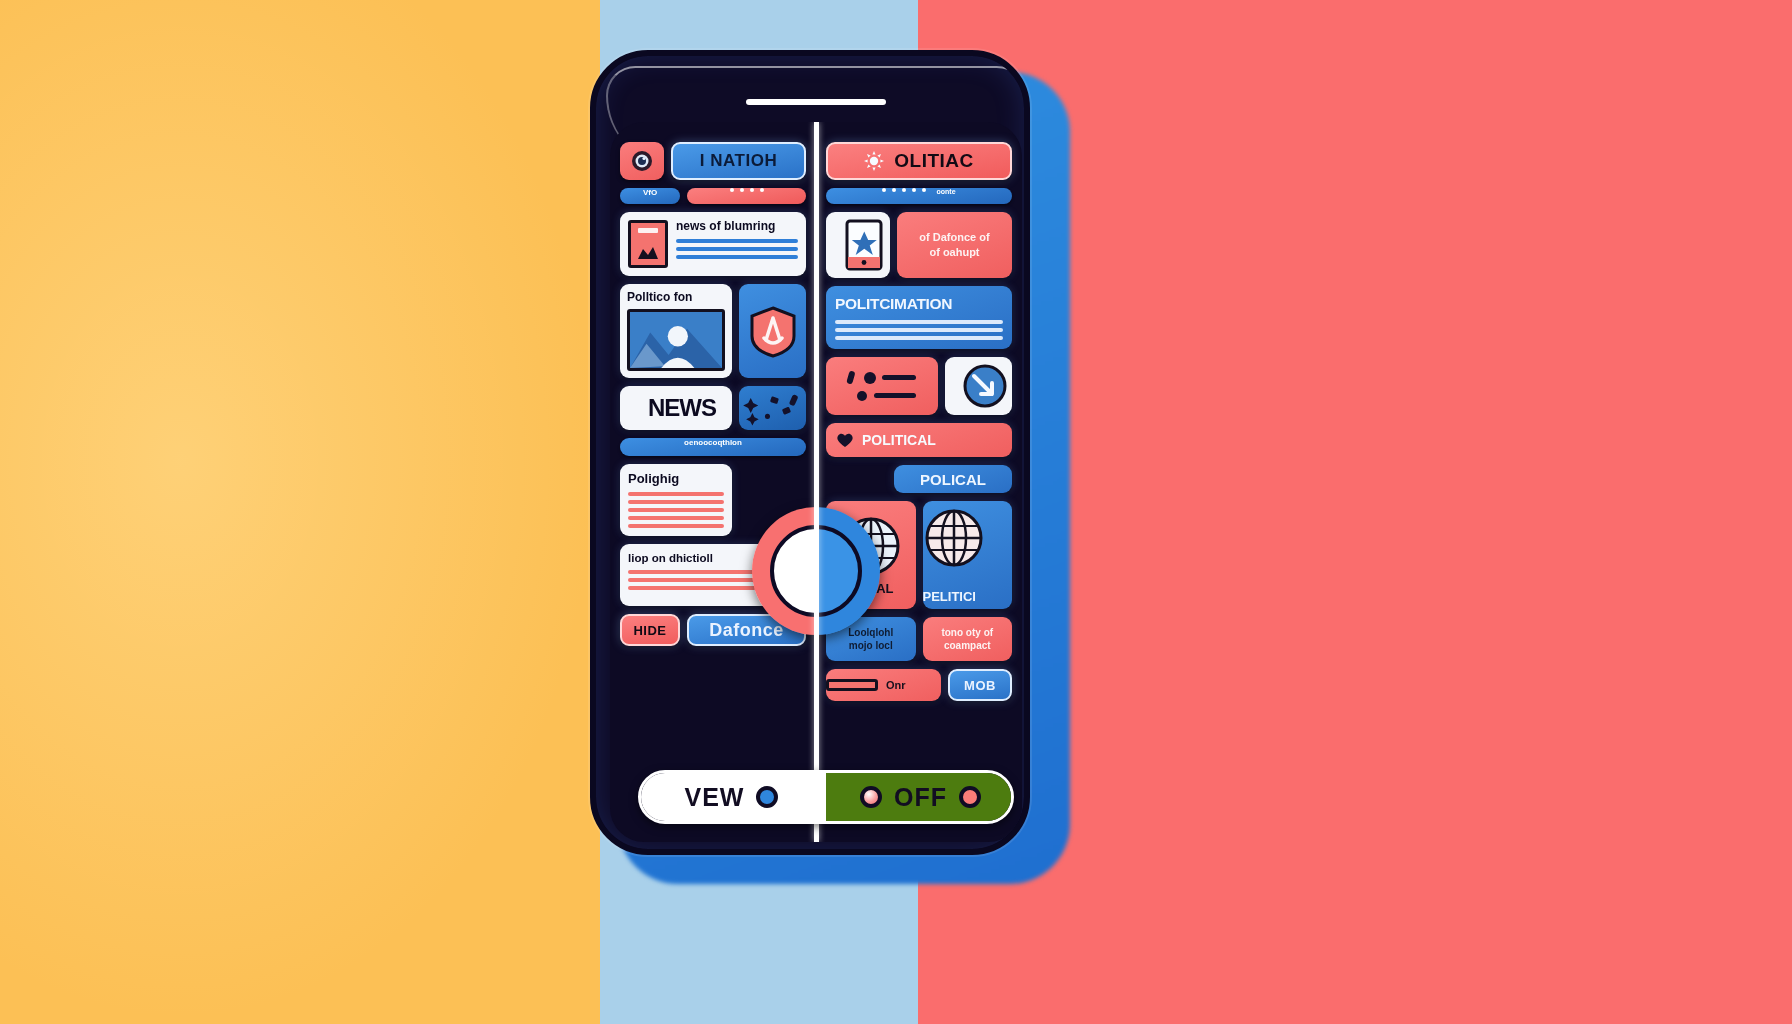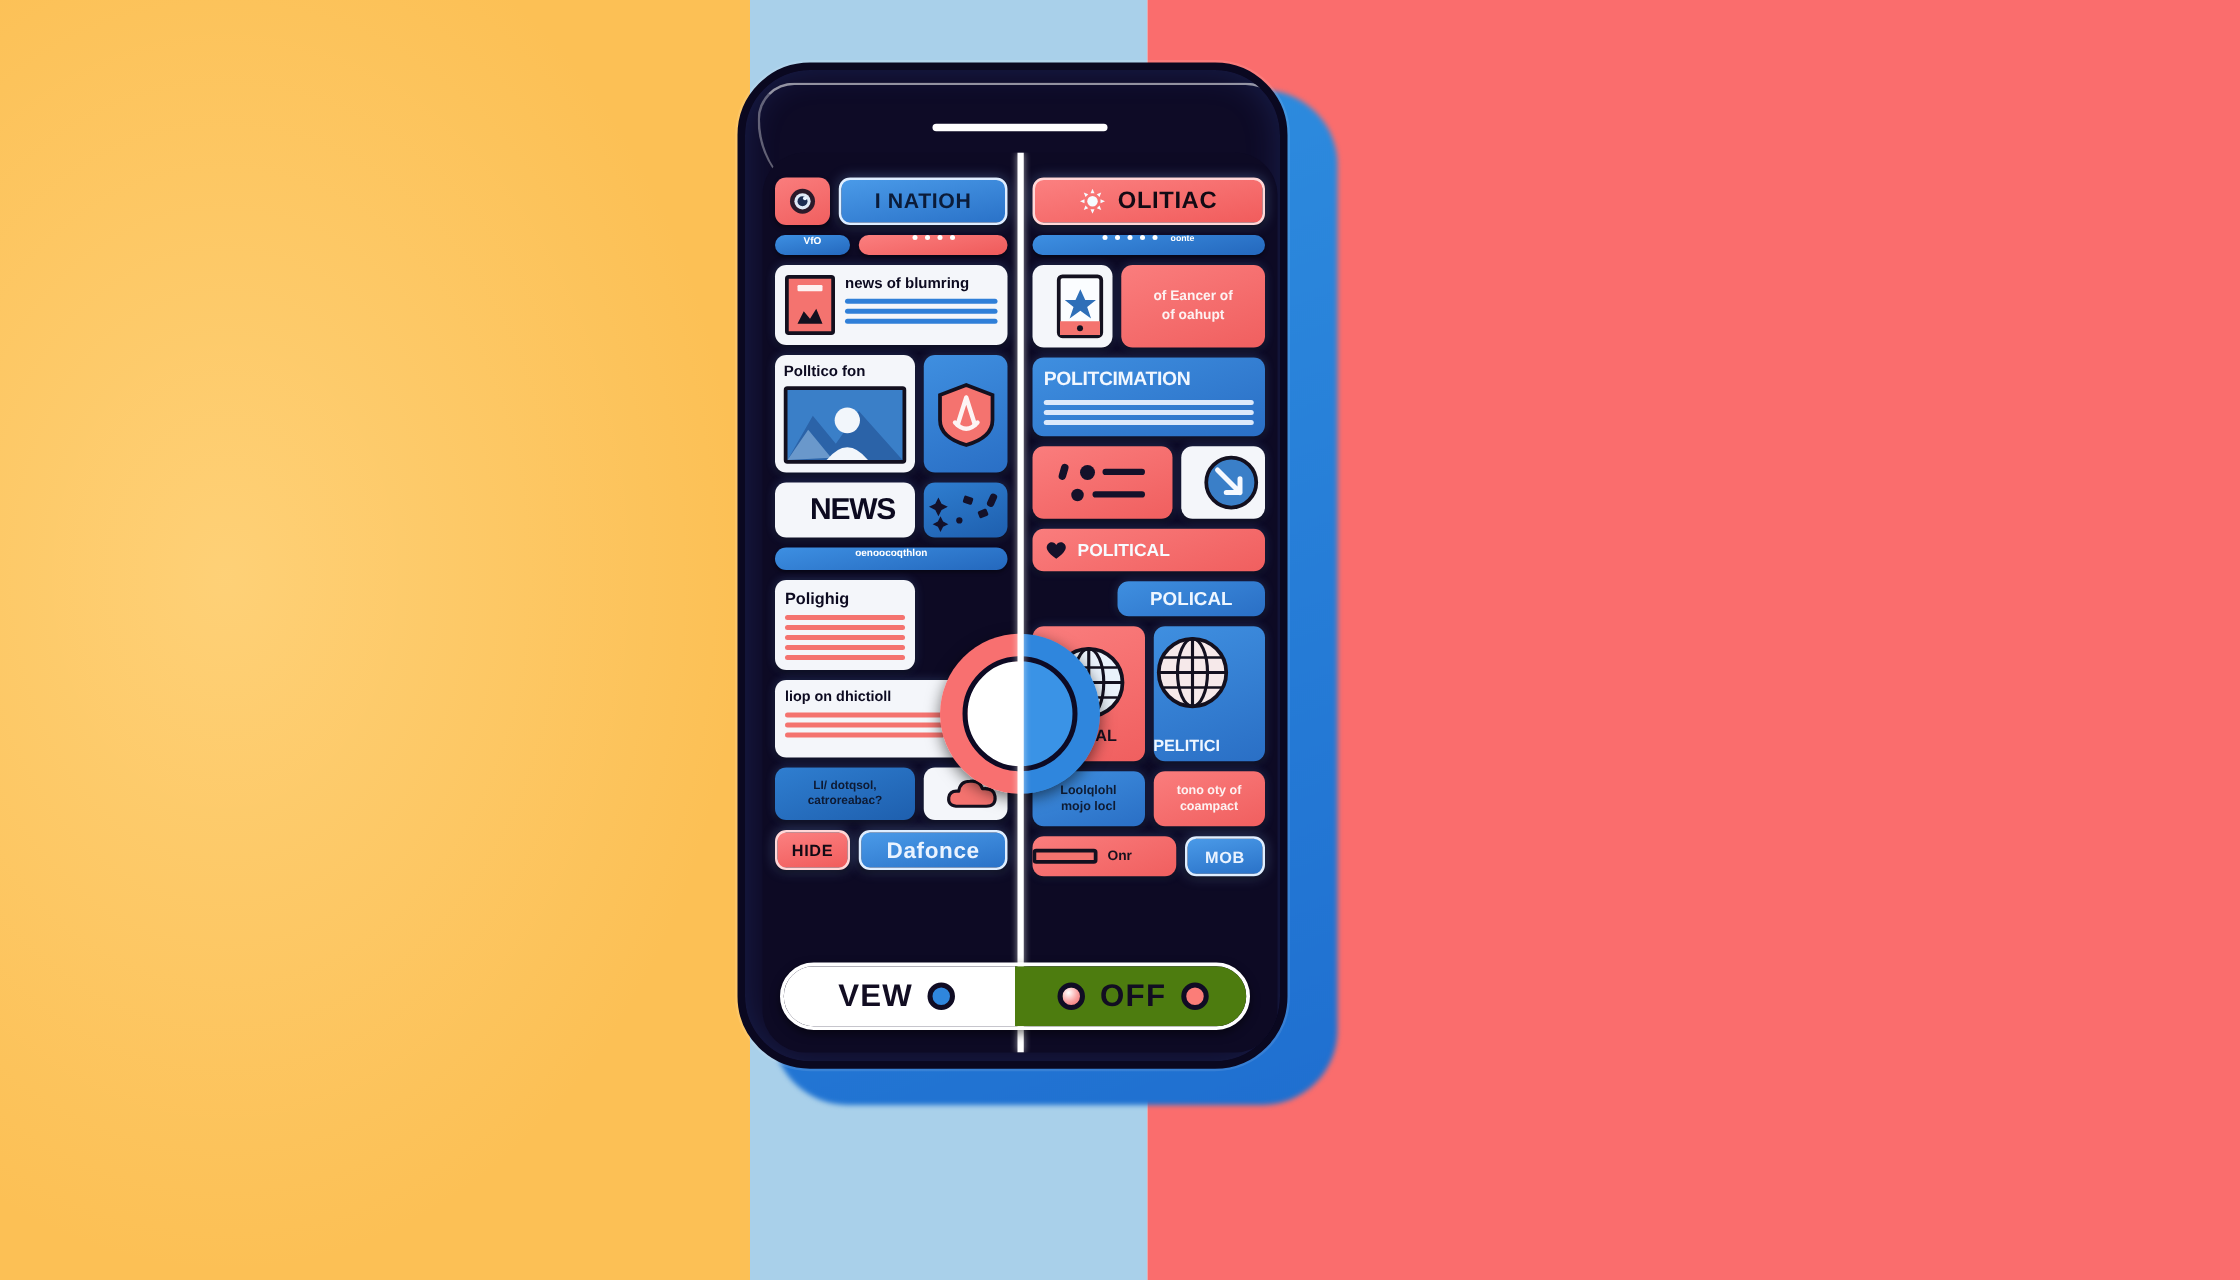--- a/index.html
+++ b/index.html
@@ -132,21 +132,21 @@
     display:flex; align-items:center; justify-content:center;
   }
   #dial-inner {
     width: 92px; height: 92px; border-radius: 50%;
     background: linear-gradient(90deg,#ffffff 0%, #ffffff 50%, #3a93e6 50%, #3a93e6 100%);
     border: 4px solid #0d0a24;
   }
 
   
   #toggle-bar {
-    position: absolute; left: 14px; bottom: 18px;
+    position: absolute; left: 28px; bottom: 18px;
     width: 376px; height: 54px; border-radius: 30px;
     display: flex; overflow: hidden;
     border: 3px solid #ffffff;
     box-shadow: 0 3px 8px rgba(0,0,0,.5);
     z-index: 45;
   }
   .tg-half { flex: 1; display: flex; align-items: center; gap: 12px; }
   #tg-left  { background: #ffffff; justify-content: center; padding-right: 4px; }
   #tg-right { background: #4d7c0f; justify-content: center; padding-left: 4px; }
   .tg-label { font-weight: 900; font-size: 25px; letter-spacing: 1px; color: #120d22; }
@@ -282,31 +282,20 @@
               </div>
             </div>
             <div style="width:34px;height:46px;background:#3a7fc8;border:3px solid #13101f;border-radius:3px;display:flex;align-items:flex-end;justify-content:center;">
               <svg width="26" height="34" viewBox="0 0 26 34">
                 <path d="M13 3 Q21 3 21 14 L22 26 L4 26 L5 14 Q5 3 13 3 Z" fill="#f4736f" stroke="#13101f" stroke-width="2.5"></path>
                 <rect x="9" y="27" width="8" height="4" rx="2" fill="#13101f"></rect>
               </svg>
             </div>
           </div>
 
-          <div class="row">
-            <div class="card bluedark" style="width:112px;height:42px;display:flex;flex-direction:column;align-items:center;justify-content:center;color:#0e1a33;font-weight:900;font-size:9.5px;line-height:1.25;">
-              <span>LI/ dotqsol,</span>
-              <span>catroreabac?</span>
-            </div>
-            <div class="card white" style="flex:1;height:42px;display:flex;align-items:center;justify-content:center;">
-              <svg width="48" height="28" viewBox="0 0 48 28">
-                <path d="M12 24 Q3 24 4 17 Q5 11 12 12 Q13 4 21 4 Q29 3 31 10 Q40 9 41 16 Q42 24 34 24 Z" fill="#f4736f" stroke="#13101f" stroke-width="2.5" stroke-linejoin="round"></path>
-              </svg>
-            </div>
-          </div>
 
           <div class="row">
             <div class="badge red" style="width:60px;height:32px;font-size:13px;">HIDE</div>
             <div class="badge blue" style="flex:1;height:32px;font-size:18px;color:#eaf3ff;">Dafonce</div>
           </div>
 
         </div>
 
         <div class="screen-col" id="col-right">
 
@@ -337,21 +326,21 @@
           <div class="row">
             <div class="card white" style="width:64px;height:66px;display:flex;align-items:center;justify-content:center;">
               <svg width="40" height="52" viewBox="0 0 40 52">
                 <rect x="3" y="2" width="34" height="48" rx="3" fill="#fbfdff" stroke="#13101f" stroke-width="3"></rect>
                 <path d="M20 10 l5 11 11 0 -9 7 4 12 -11 -8 -11 8 4 -12 -9 -7 11 0 z" fill="#2f6fb8" transform="scale(.78) translate(6 6)"></path>
                 <rect x="4" y="38" width="32" height="11" fill="#f4736f"></rect>
                 <circle cx="20" cy="43.5" r="2.4" fill="#13101f"></circle>
               </svg>
             </div>
             <div class="card red" style="flex:1;height:66px;display:flex;flex-direction:column;align-items:center;justify-content:center;color:#fdf2f2;font-weight:900;font-size:11px;line-height:1.35;">
-              <span>of Eancer of</span>
+              <span>of Dafonce of</span>
               <span>of oahupt</span>
             </div>
           </div>
 
           <div class="card blue" style="padding:9px;margin-bottom:8px;">
             <div style="font-weight:900;font-size:15.5px;color:#f1f7ff;margin-bottom:7px;letter-spacing:-.3px;">POLITCIMATION</div>
             <div class="lines">
               <div class="ln white"></div>
                 <div class="ln white"></div>
                 <div class="ln white"></div>

